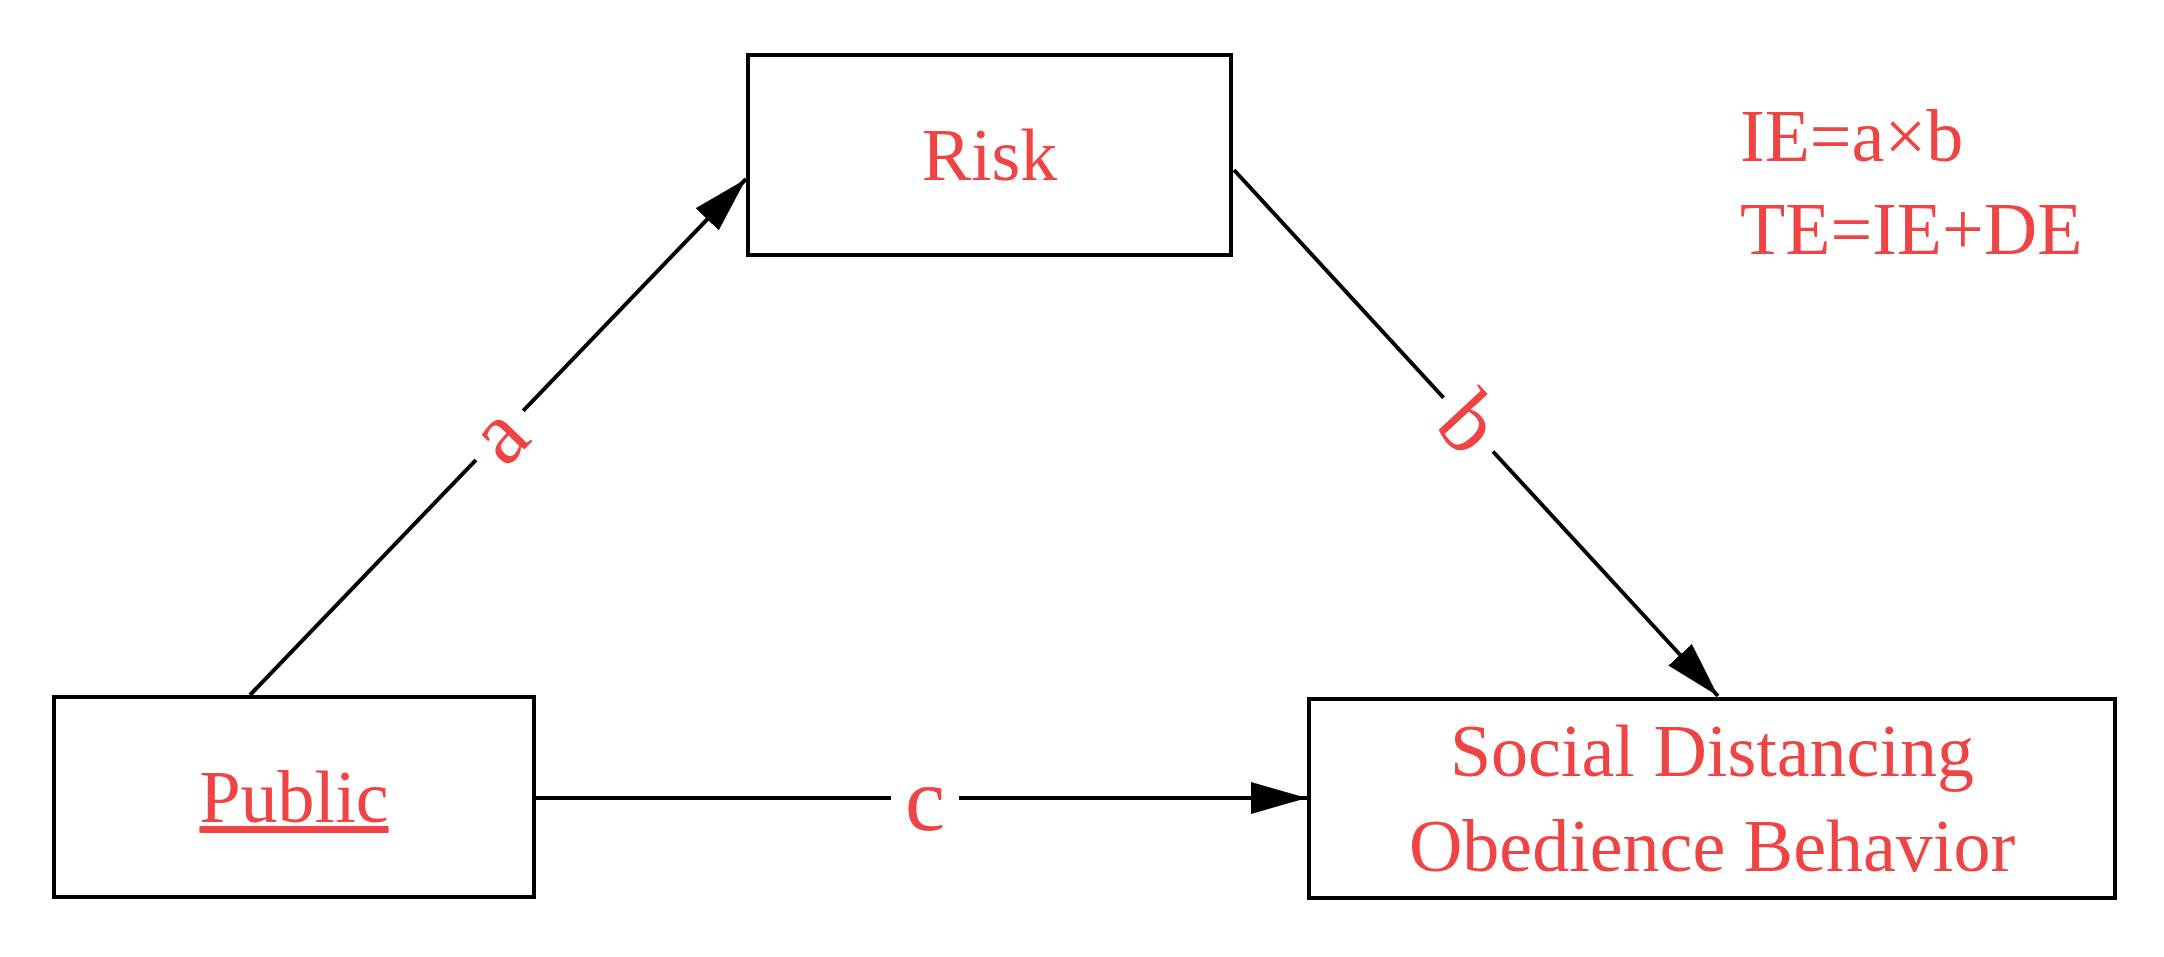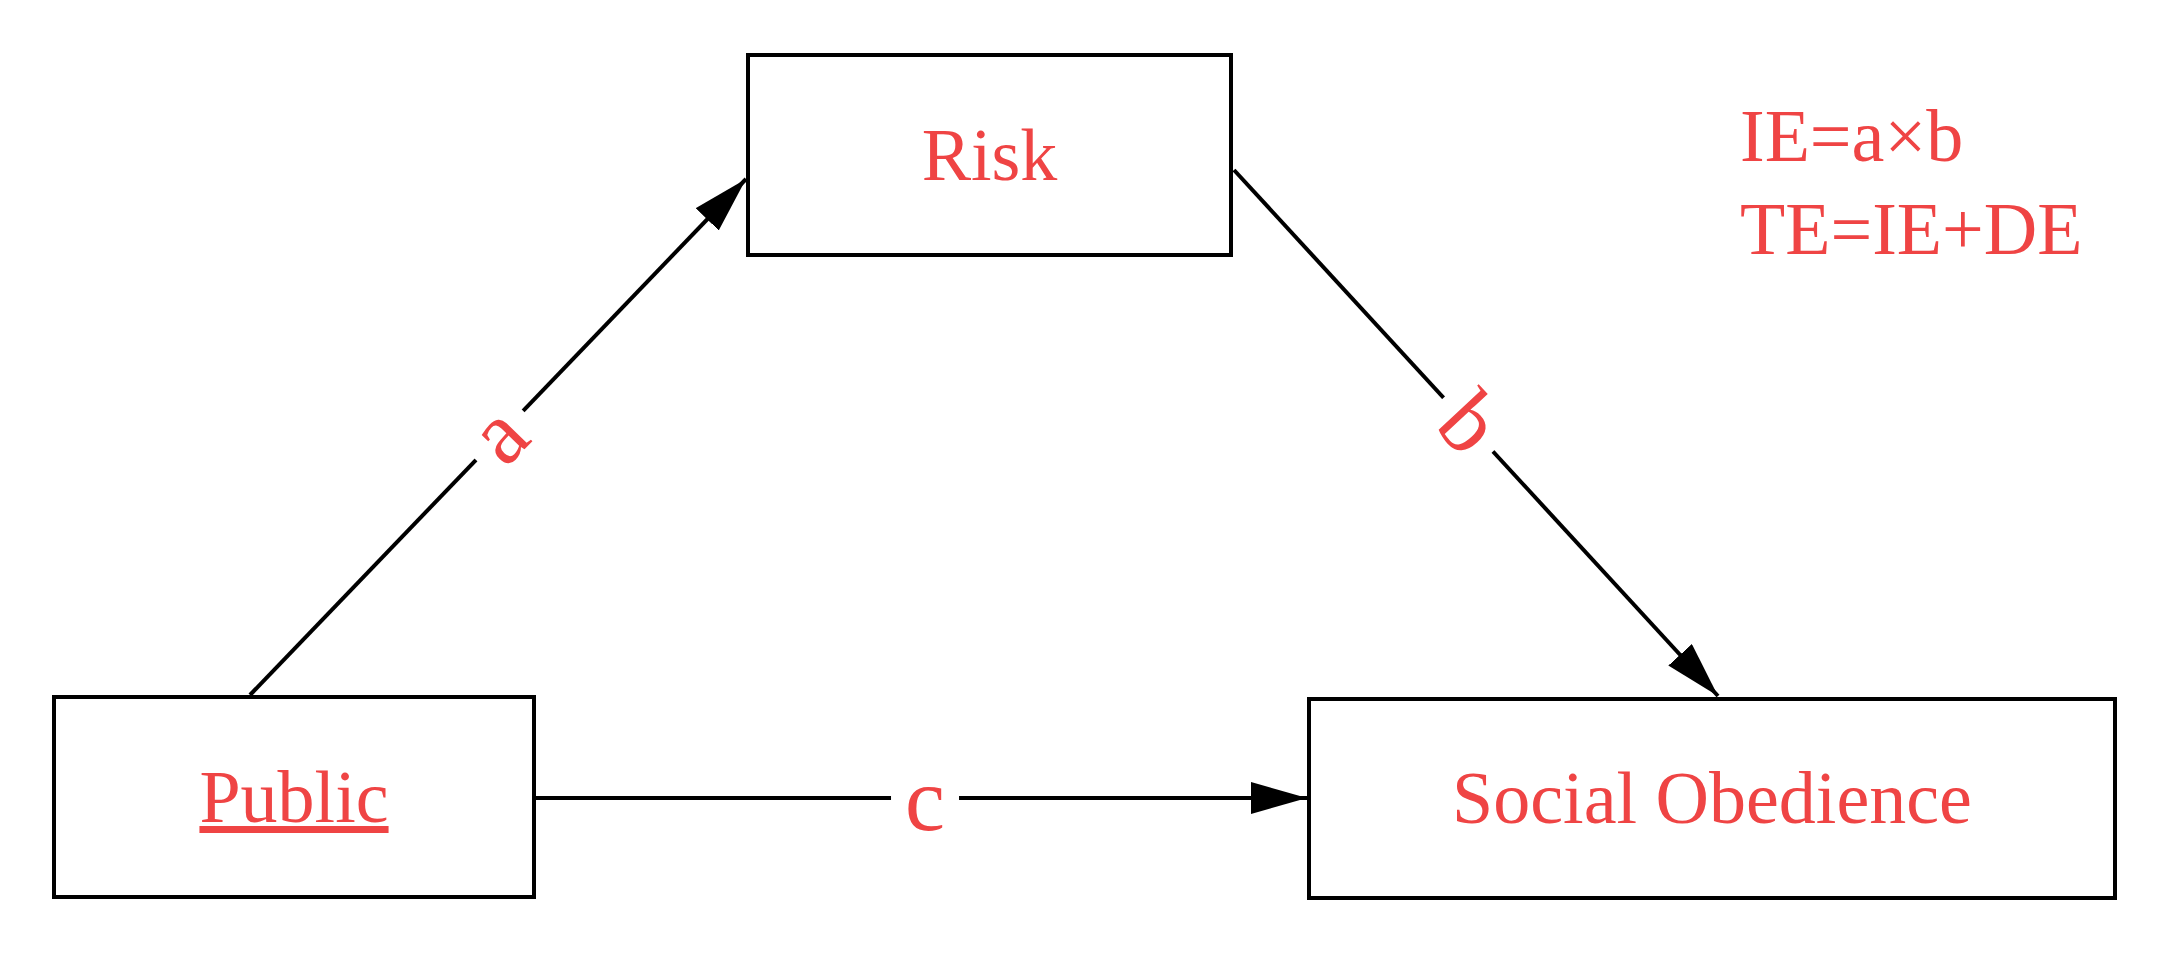--- a/index.html
+++ b/index.html
@@ -83,21 +83,22 @@
 
   <div class="node node-risk">
     <div>Risk</div>
   </div>
 
   <div class="node node-public">
     <div>Public</div>
   </div>
 
   <div class="node node-social">
-    <div>Social Obedience</div>
+    <div>Social Distancing</div>
+    <div>Obedience Behavior</div>
   </div>
 
   <div class="path-label label-a">a</div>
   <div class="path-label label-b">b</div>
   <div class="path-label label-c">c</div>
 
   <div class="equations">
     <div>IE=a×b</div>
     <div>TE=IE+DE</div>
   </div>

